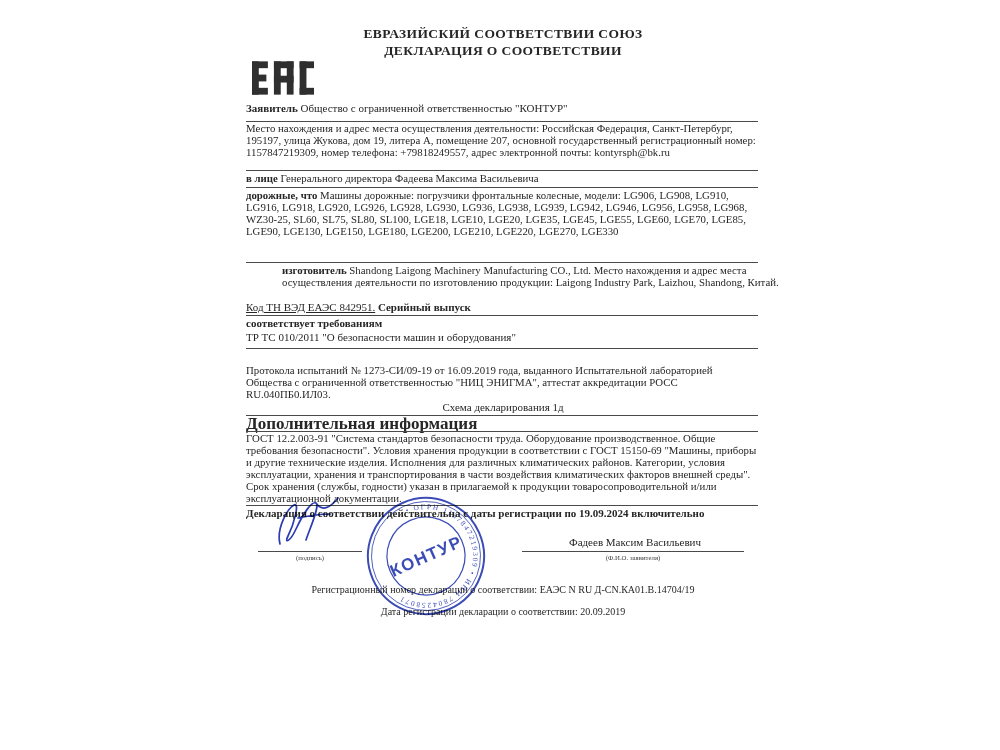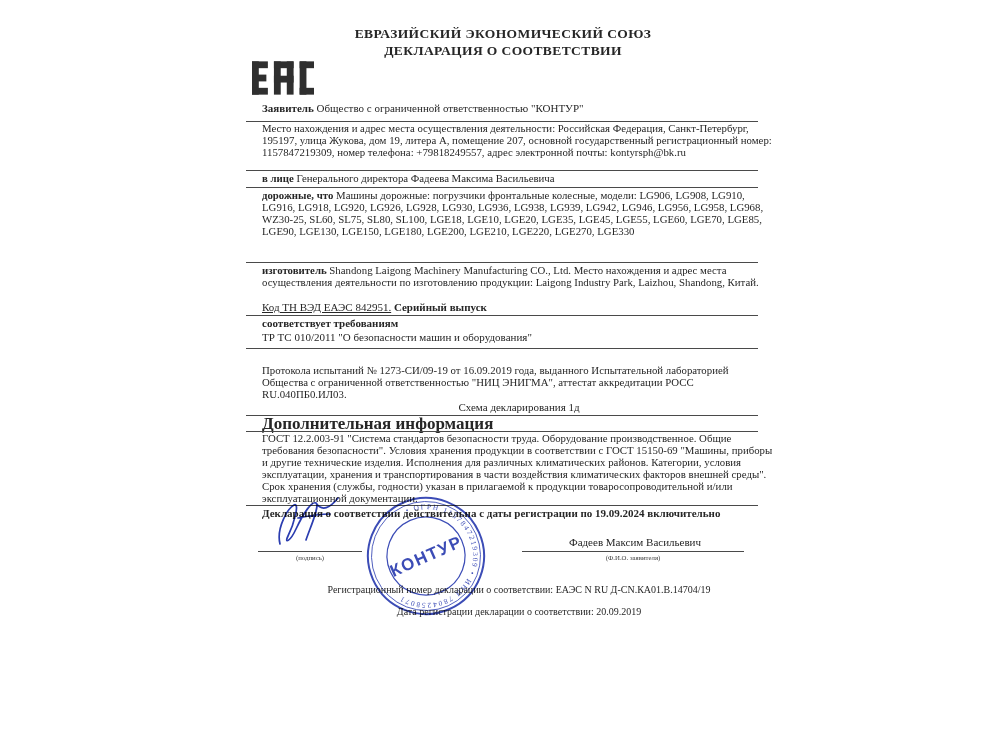--- a/index.html
+++ b/index.html
@@ -5,39 +5,39 @@
   html,body{margin:0;padding:0;}
   .doc{
     position:relative;
     width:1000px;height:750px;
     background:#ffffff;
     font-family:"Liberation Serif", serif;
     color:#262626;
     overflow:hidden;
   }
   .hline{position:absolute;left:246px;width:512px;border-top:1px solid #4a4a4a;height:0;}
-  .row,.p{position:absolute;left:262px;width:514px;font-size:10.8px;line-height:11.9px;}
+  .row,.p{position:absolute;left:246px;width:514px;font-size:10.8px;line-height:11.9px;}
   .p{text-align:left;}
   .b{font-weight:bold;}
   .u{text-decoration:underline;margin-top:39px;}
   .hdr{position:absolute;left:246px;width:514px;text-align:center;font-weight:bold;font-size:13.5px;letter-spacing:.4px;}
   .caption{position:absolute;font-size:6.8px;color:#3c3c3c;text-align:center;}
   .sigline{position:absolute;border-top:1px solid #4a4a4a;height:0;}
   .eac{position:absolute;left:252px;top:56px;}
   .stamp{position:absolute;left:360px;top:490px;mix-blend-mode:multiply;opacity:.92;}
   .signature{position:absolute;left:264px;top:496px;mix-blend-mode:multiply;}
   .name{position:absolute;left:525px;width:220px;text-align:center;font-size:11px;}
   .footer{font-weight:normal;font-size:10px;text-align:center;}
 </style>
 </head>
 <body>
 
 <div class="doc">
 
-  <div class="hdr" style="top:26px;">ЕВРАЗИЙСКИЙ ЭКОНОМИЧЕСКИЙ СОЮЗ</div>
+  <div class="hdr" style="top:26px;">ЕВРАЗИЙСКИЙ СООТВЕТСТВИИ СОЮЗ</div>
   <div class="hdr" style="top:43px;">ДЕКЛАРАЦИЯ О СООТВЕТСТВИИ</div>
 
   <svg class="eac" width="62" height="44" viewBox="0 0 82 44" aria-label="ЕАС">
     <title>ЕАС</title>
     <g fill="#2f2f2f">
       <rect x="0" y="0" width="9" height="44"></rect>
         <rect x="0" y="0" width="21" height="9"></rect>
         <rect x="0" y="17.5" width="19" height="9"></rect>
         <rect x="0" y="35" width="21" height="9"></rect>
       <rect x="29" y="0" width="9" height="44"></rect>
@@ -64,21 +64,21 @@
     <span>Генерального директора Фадеева Максима Васильевича</span>
   </div>
   <div class="hline" style="top:187px;"></div>
 
   <div class="p" style="top:190px;">
     <span class="b">дорожные, что</span>
     <span>Машины дорожные: погрузчики фронтальные колесные, модели: LG906, LG908, LG910, LG916, LG918, LG920, LG926, LG928, LG930, LG936, LG938, LG939, LG942, LG946, LG956, LG958, LG968, WZ30-25, SL60, SL75, SL80, SL100, LGE18, LGE10, LGE20, LGE35, LGE45, LGE55, LGE60, LGE70, LGE85, LGE90, LGE130, LGE150, LGE180, LGE200, LGE210, LGE220, LGE270, LGE330</span>
   </div>
   <div class="hline" style="top:262px;"></div>
 
-  <div class="p" style="top:265px;">
+  <div class="p" style="top:265px;margin-left:36px;">
     <span class="b">изготовитель</span>
     <span>Shandong Laigong Machinery Manufacturing CO., Ltd. Место нахождения и адрес места осуществления деятельности по изготовлению продукции: Laigong Industry Park, Laizhou, Shandong, Китай.</span>
   </div>
 
   <div class="row" style="top:302px;font-size:11px;">
     <span class="u">Код ТН ВЭД ЕАЭС 842951.</span>
     <span class="b">Серийный выпуск</span>
   </div>
   <div class="hline" style="top:315px;"></div>
 

